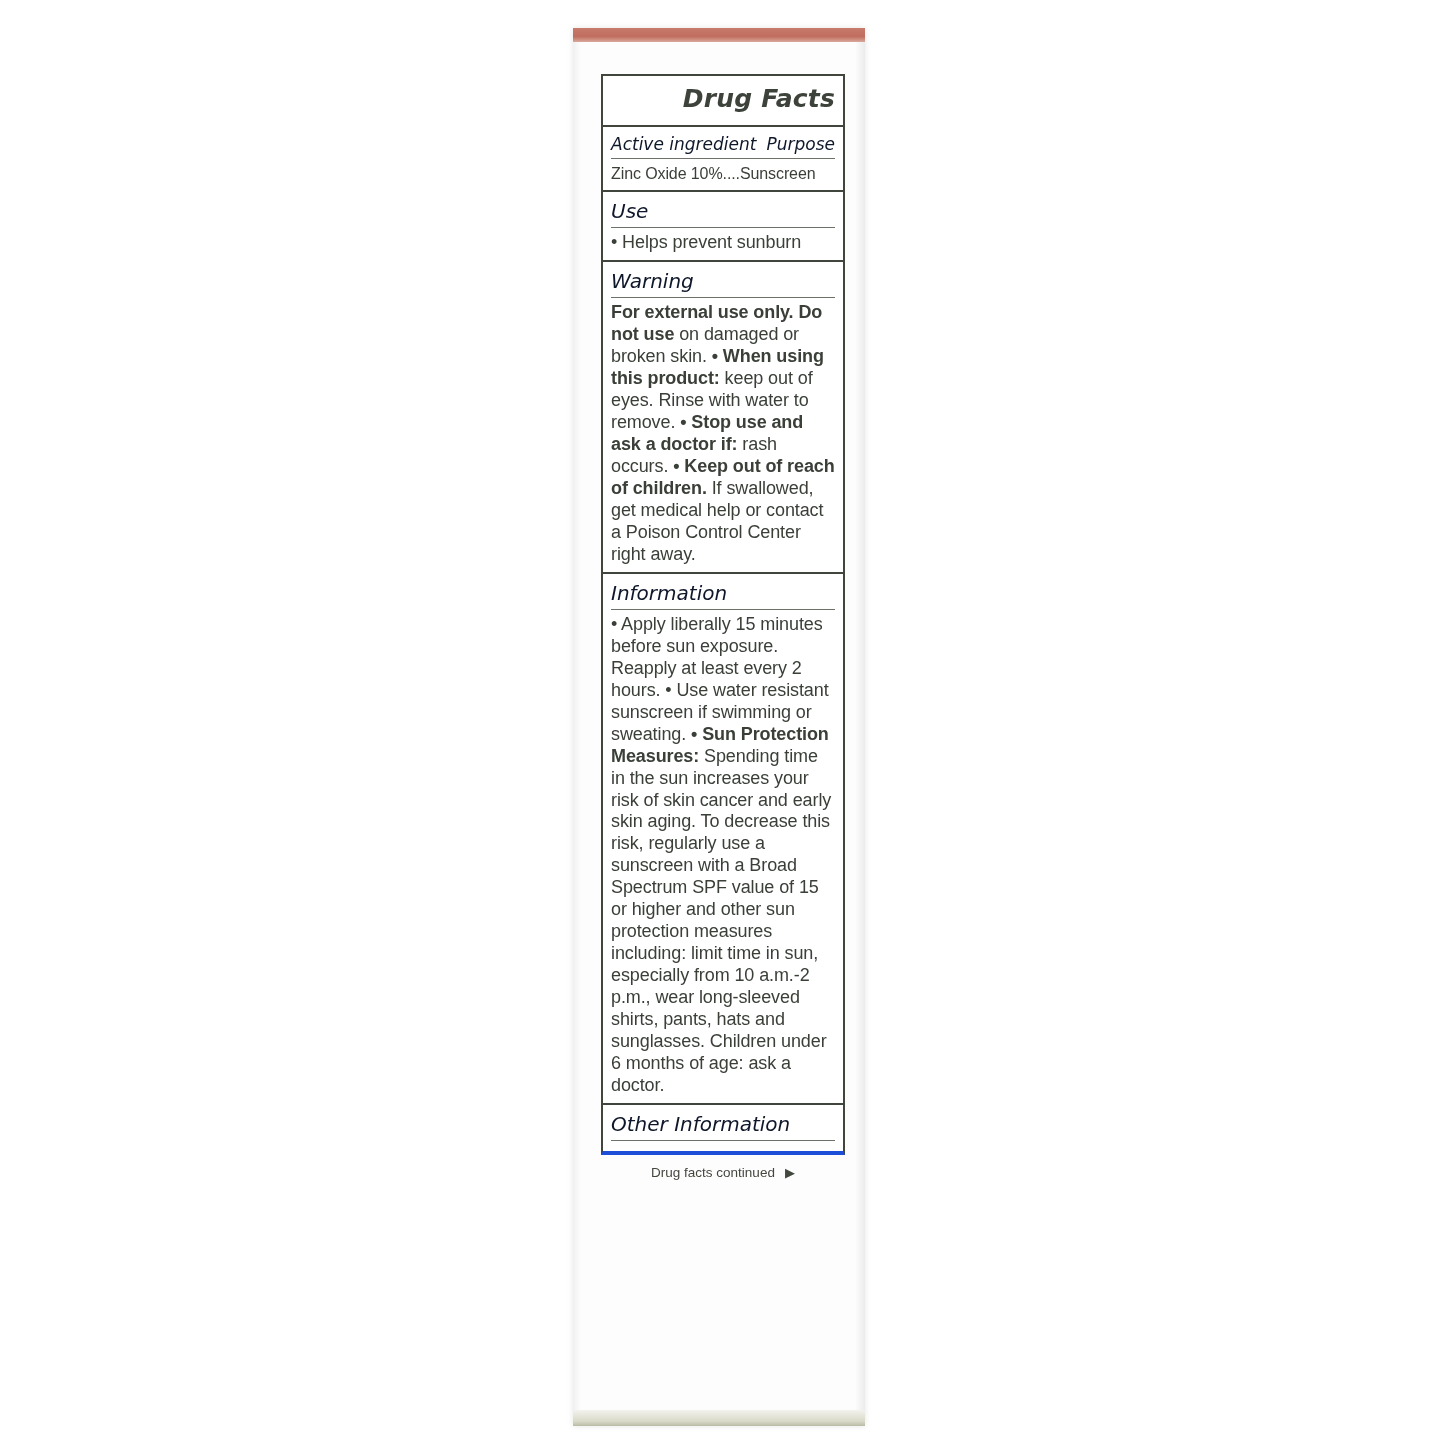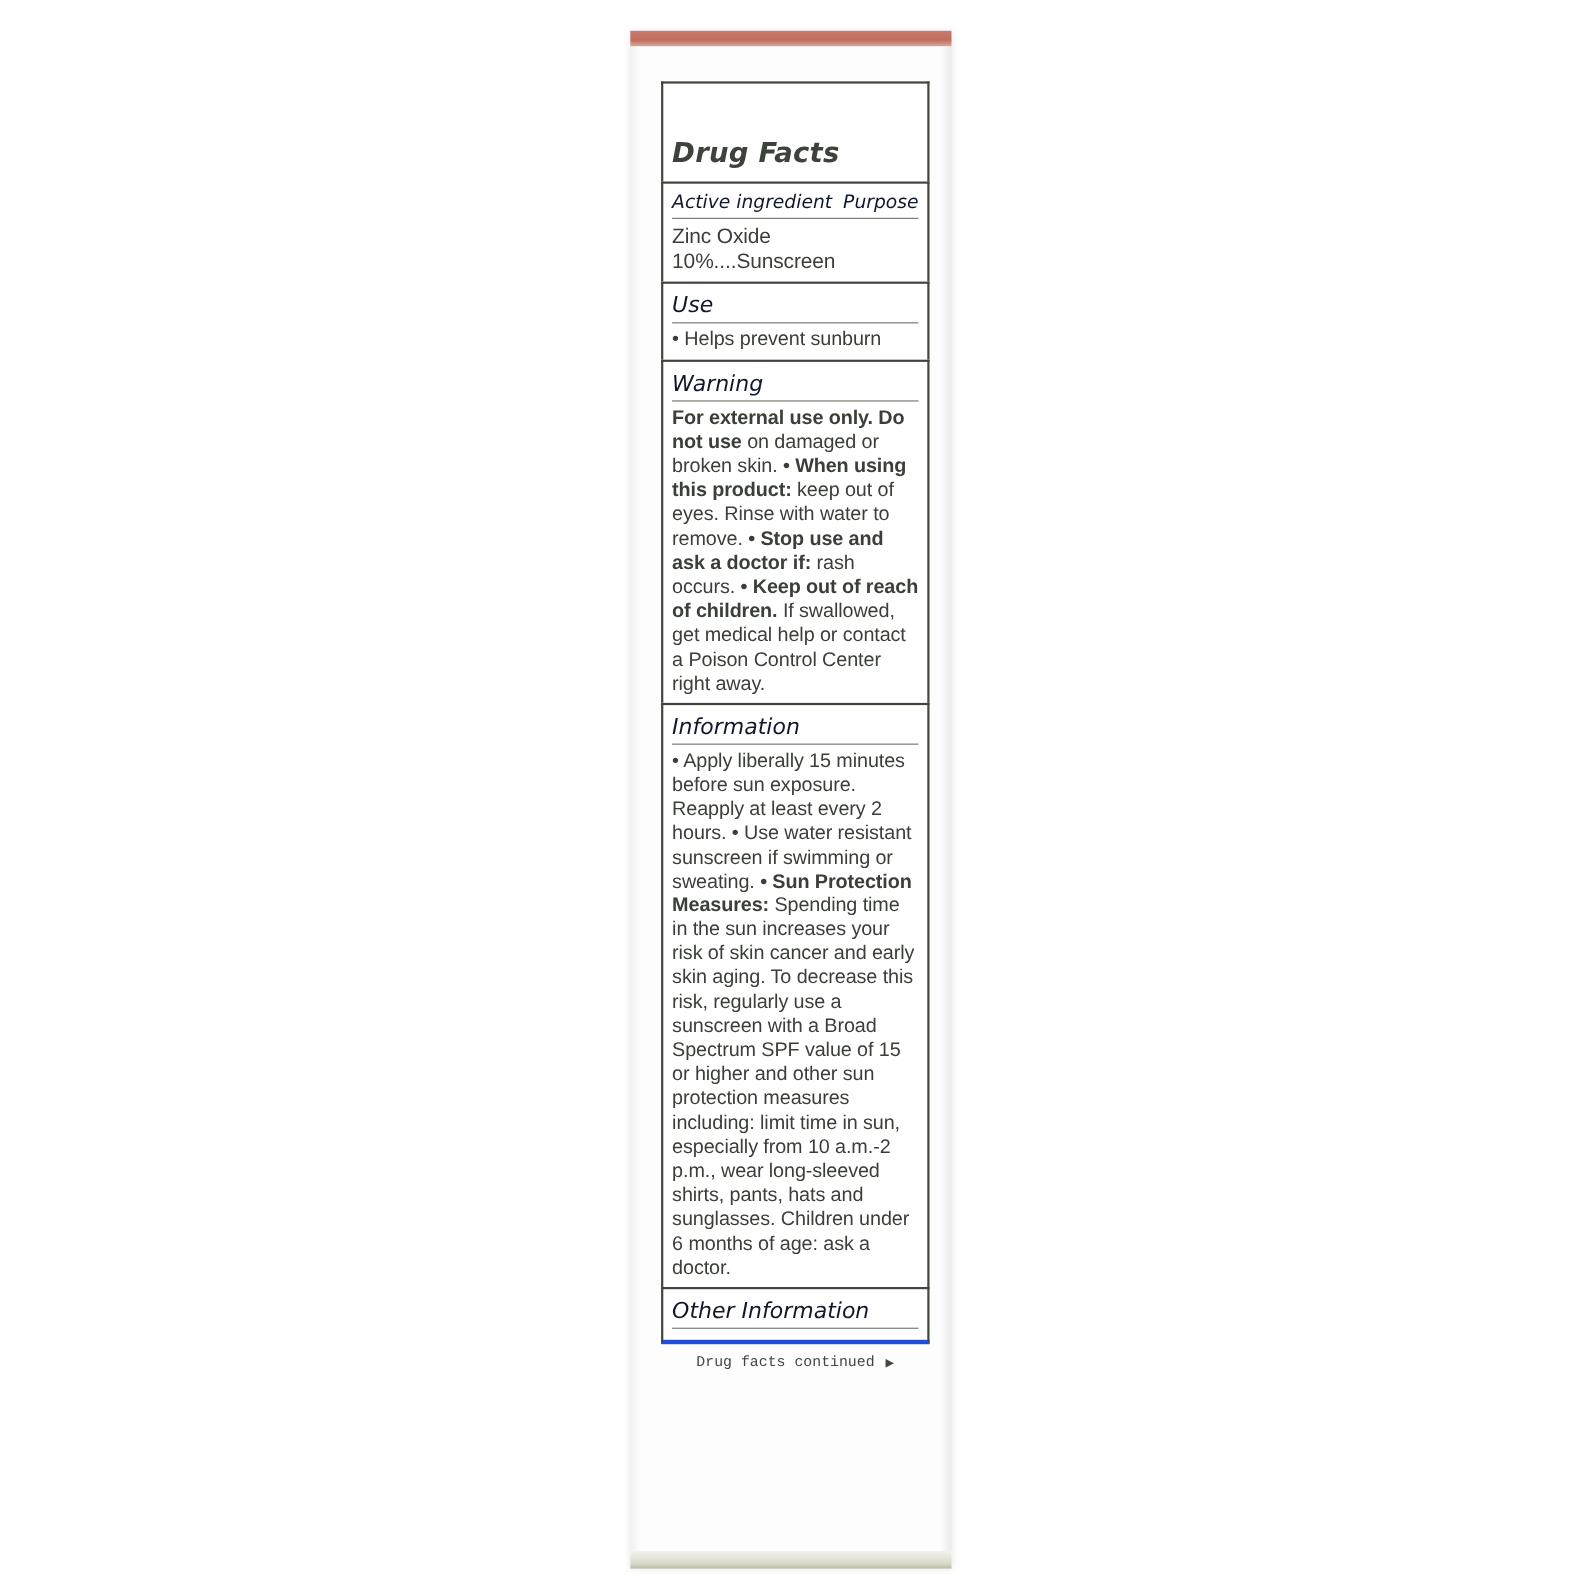--- a/index.html
+++ b/index.html
@@ -82,23 +82,22 @@
     border-bottom: 4px solid #1d4ed8;
   }
 
   .df-title {
     font-family: "DejaVu Sans", sans-serif;
     font-weight: bold;
     font-style: italic;
     font-size: 25px;
     letter-spacing: 0.2px;
     color: #3d433b;
-    text-align: left;
+    text-align: right;
     padding: 4px 0 6px 0;
-    margin-top: 40px;
   }
 
   .df-head {
     font-family: "DejaVu Sans", sans-serif;
     font-style: italic;
     font-size: 20px;
     color: #0f172a;
     padding: 3px 0 4px 0;
     border-bottom: 1.5px solid #6d7268;
     margin-bottom: 4px;
@@ -121,30 +120,30 @@
     letter-spacing: -0.1px;
   }
   .df-body b {
     font-weight: bold;
   }
   .df-li {
     margin: 0 0 1px 0;
   }
 
   .ingredient-line {
-    font-size: 19px;
+    font-size: 16px;
     padding-top: 1px;
   }
 
   #df-footer {
     display: flex;
     justify-content: center;
     align-items: center;
     gap: 10px;
-    font-family: Liberation Mono, monospace;
+    font-family: Liberation Sans, sans-serif;
     font-size: 13.5px;
     color: #43483f;
     padding: 10px 0 2px 0;
   }
   #df-footer .arrow {
     font-size: 13px;
     line-height: 1;
   }
 </style>
 </head>

